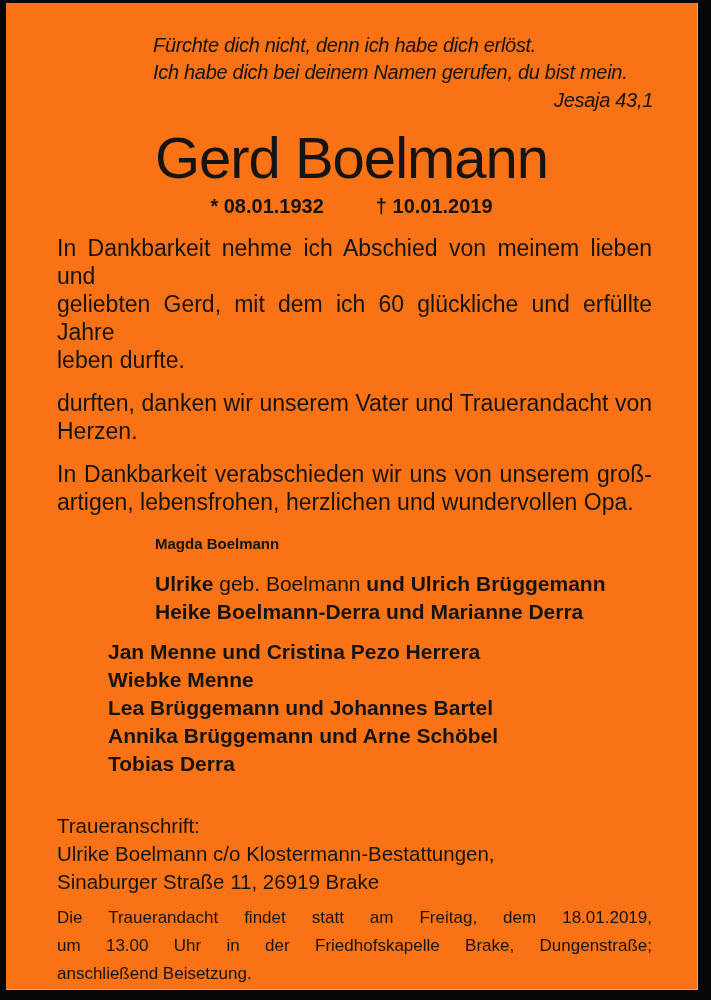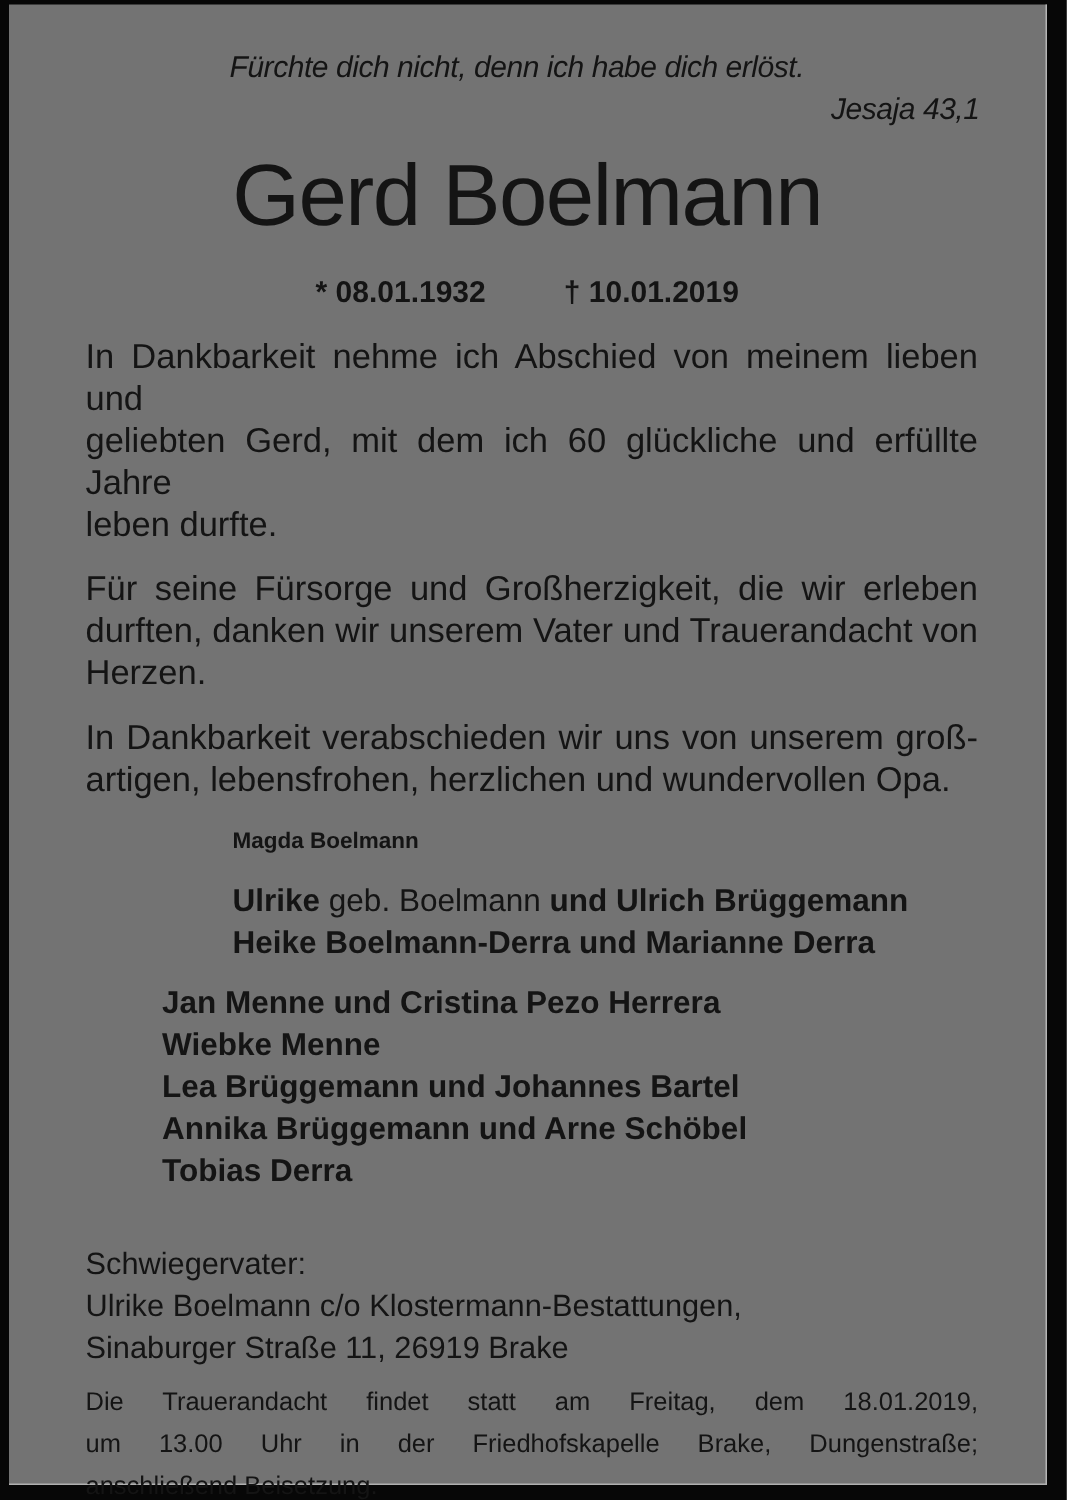--- a/index.html
+++ b/index.html
@@ -14,21 +14,21 @@
     font-family: "Liberation Sans", sans-serif;
     color: #141414;
     overflow: hidden;
   }
   .paper {
     position: absolute;
     left: 6px;
     top: 3px;
     width: 692px;
     height: 987px;
-    background: #737373;
+    background: #f97316;
     border-right: 1px solid #b5b5b5;
     border-bottom: 1px solid #b0b0b0;
     box-sizing: border-box;
   }
   
   .epigraph {
     margin: 29px 44px 0 147px;
     font-style: italic;
     font-size: 20px;
     line-height: 27px;
@@ -48,21 +48,21 @@
     letter-spacing: -1px;
   }
   
   .dates {
     display: flex;
     justify-content: center;
     gap: 52px;
     font-weight: bold;
     font-size: 20px;
     line-height: 26px;
-    margin-top: 20px;
+    margin-top: 4px;
   }
   
   .body-par {
     margin: 15px 45px 0 51px;
     font-size: 23px;
     line-height: 28px;
   }
   .jl {
     text-align: justify;
     text-align-last: justify;
@@ -101,38 +101,38 @@
     line-height: 28px;
   }
 </style>
 </head>
 <body>
 
 <div class="paper">
 
   <div class="epigraph">
     <div>Fürchte dich nicht, denn ich habe dich erlöst.</div>
+    <div>Ich habe dich bei deinem Namen gerufen, du bist mein.</div>
     <div class="ep-source">Jesaja 43,1</div>
   </div>
 
   <h1 class="name">Gerd Boelmann</h1>
 
   <div class="dates">
     <span>* 08.01.1932</span>
     <span>† 10.01.2019</span>
   </div>
 
   <div class="body-par">
     <div class="jl">In Dankbarkeit nehme ich Abschied von meinem lieben und</div>
     <div class="jl">geliebten Gerd, mit dem ich 60 glückliche und erfüllte Jahre</div>
     <div>leben durfte.</div>
   </div>
 
   <div class="body-par">
-    <div class="jl">Für seine Fürsorge und Großherzigkeit, die wir erleben</div>
     <div class="jl">durften, danken wir unserem Vater und Trauerandacht von</div>
     <div>Herzen.</div>
   </div>
 
   <div class="body-par">
     <div class="jl">In Dankbarkeit verabschieden wir uns von unserem groß-</div>
     <div>artigen, lebensfrohen, herzlichen und wundervollen Opa.</div>
   </div>
 
   <div class="widow-block">
@@ -146,21 +146,21 @@
 
   <div class="grandchildren-block">
     <div>Jan Menne und Cristina Pezo Herrera</div>
     <div>Wiebke Menne</div>
     <div>Lea Brüggemann und Johannes Bartel</div>
     <div>Annika Brüggemann und Arne Schöbel</div>
     <div>Tobias Derra</div>
   </div>
 
   <div class="address-block">
-    <div>Schwiegervater:</div>
+    <div>Traueranschrift:</div>
     <div>Ulrike Boelmann c/o Klostermann-Bestattungen,</div>
     <div>Sinaburger Straße 11, 26919 Brake</div>
   </div>
 
   <div class="service-block">
     <div class="jl">Die Trauerandacht findet statt am Freitag, dem 18.01.2019,</div>
     <div class="jl">um 13.00 Uhr in der Friedhofskapelle Brake, Dungenstraße;</div>
     <div>anschließend Beisetzung.</div>
   </div>
 

